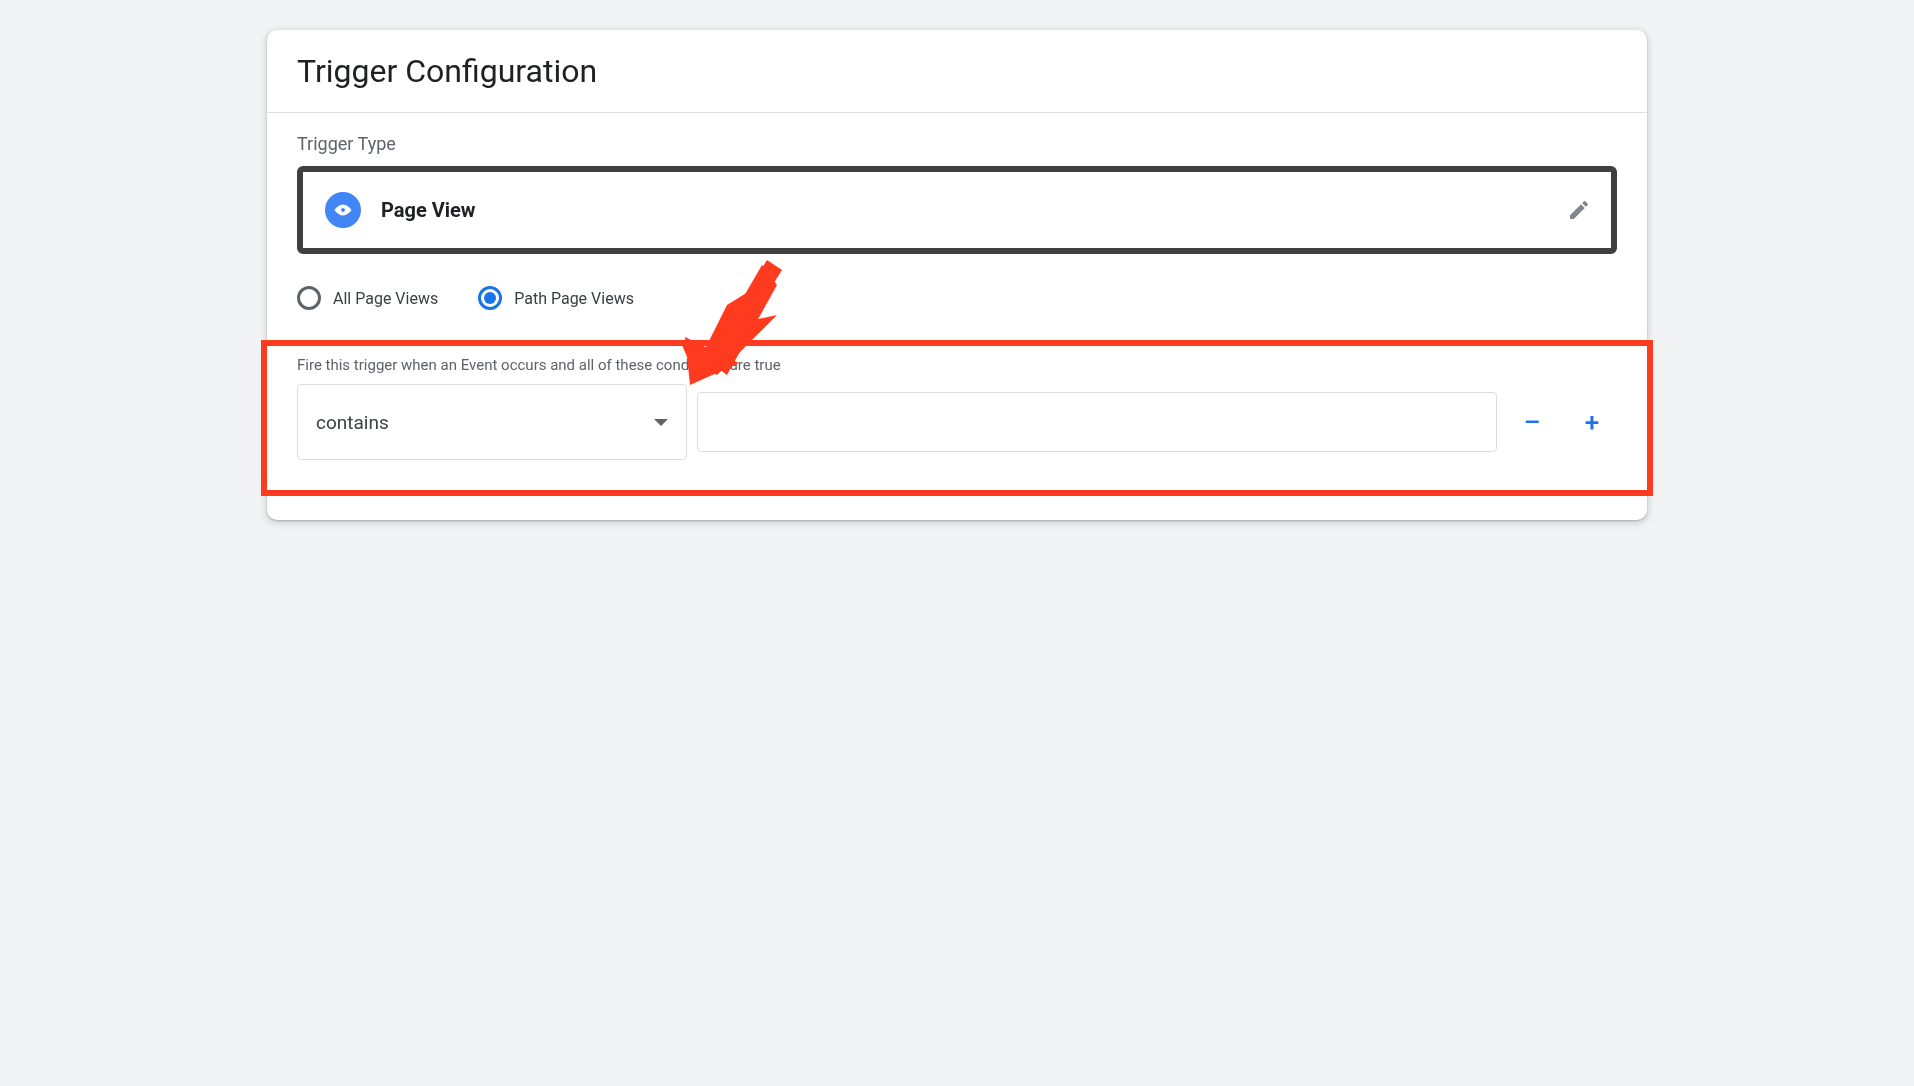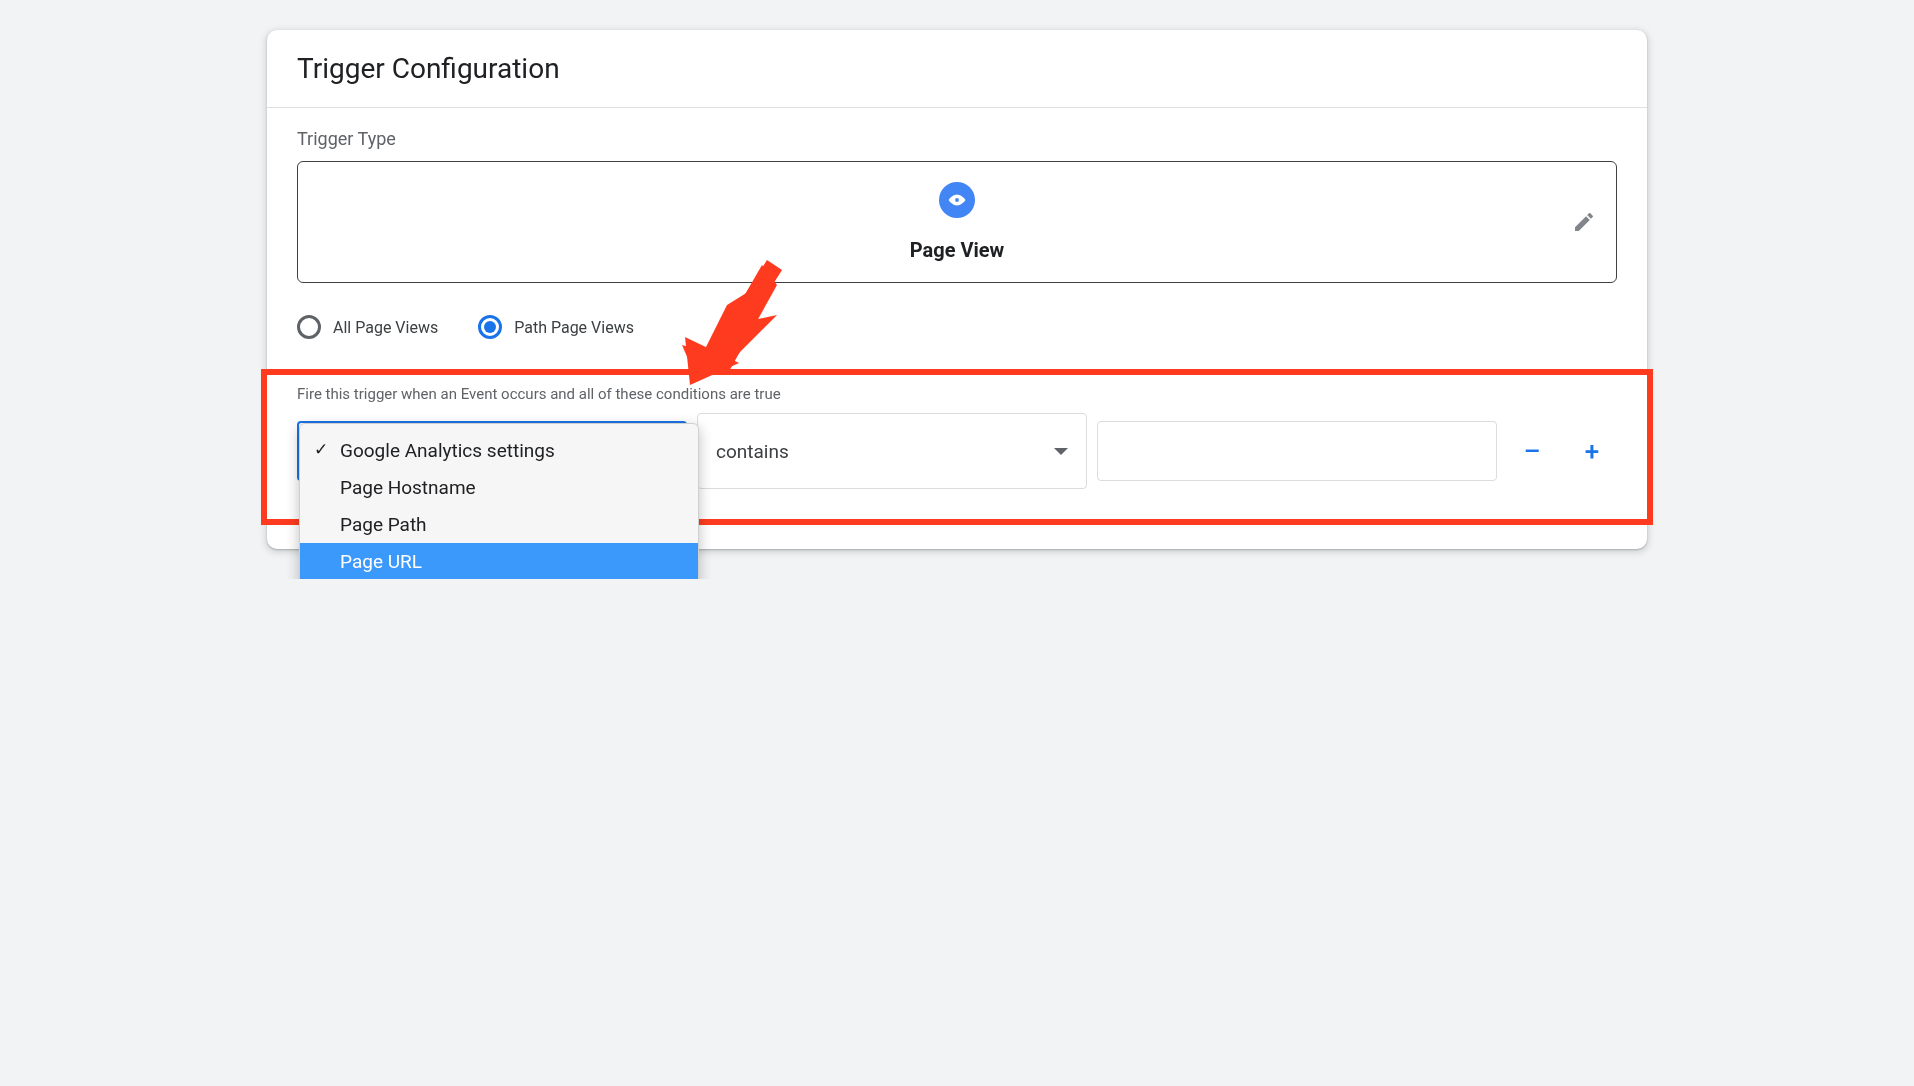--- a/index.html
+++ b/index.html
@@ -15,41 +15,40 @@
     max-width: 1380px;
     margin: 0 auto;
     position: relative;
     padding-bottom: 30px;
   }
   .card-header {
     padding: 22px 30px;
     border-bottom: 1px solid #e0e0e0;
   }
   .card-header h2 {
-    font-size: 28px;
+    font-size: 32px;
     font-weight: 400;
     color: #202124;
   }
   .section {
     padding: 20px 30px 0 30px;
   }
   .label-text {
     font-size: 18px;
     color: #5f6368;
     margin-bottom: 12px;
   }
   .trigger-type-box {
-    border: 1px solid #404040;
+    border: 6px solid #404040;
     border-radius: 6px;
     display: flex;
     align-items: center;
     padding: 20px 22px;
     gap: 20px;
     position: relative;
-    flex-direction: column;
   }
   .trigger-type-box .icon-circle {
     width: 36px;
     height: 36px;
     border-radius: 50%;
     background: #4285f4;
     display: flex;
     align-items: center;
     justify-content: center;
     color: #fff;
@@ -269,33 +268,20 @@
           </div>
         <span>Path Page Views</span>
       </div>
     </div>
   </div>
 
   <div class="highlight-box">
     <div class="condition-label">Fire this trigger when an Event occurs and all of these conditions are true</div>
     <div class="condition-row">
 
-      <div class="select-field">
-        <div class="dropdown-menu" id="dropdown-list">
-
-        <div class="dropdown-item checked">Google Analytics settings</div>
-            <div class="dropdown-item">Page Hostname</div>
-            <div class="dropdown-item">Page Path</div>
-            <div class="dropdown-item highlight">Page URL</div>
-            <div class="dropdown-item">Referrer</div>
-            <div class="dropdown-sep"></div>
-            <div class="dropdown-item">Choose Built-In Variable...</div>
-            <div class="dropdown-item">New Variable...</div>
-          </div>
-      </div>
 
       <div class="operator-select">
         <span>contains</span>
         <div class="caret"></div>
       </div>
 
       <input class="value-input" type="text" value="" style="">
 
       <div class="row-btn">
         <span>–</span>

